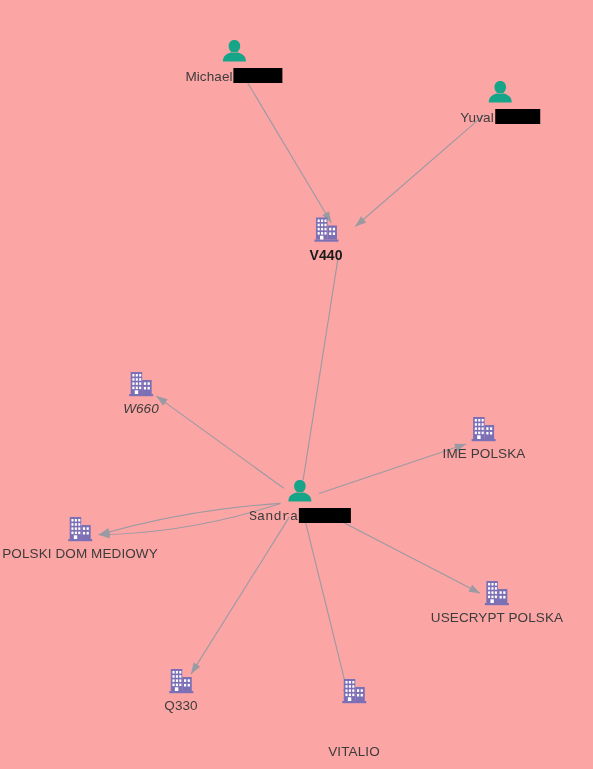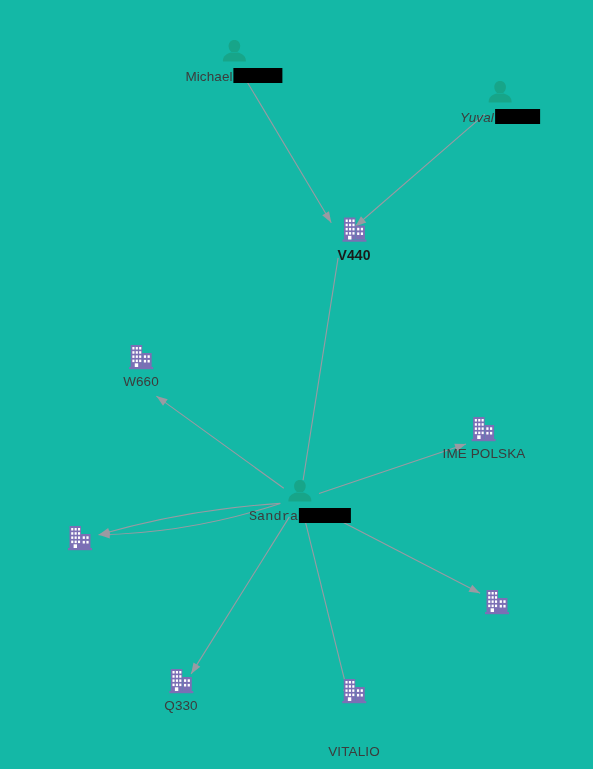--- a/index.html
+++ b/index.html
@@ -4,21 +4,21 @@
 <style>
   html, body {
     margin: 0;
     padding: 0;
     background: #f7f7f8;
   }
   #graph-canvas {
     position: relative;
     width: 593px;
     height: 769px;
-    background: #14b8a6;
+    background: #fca5a5;
     overflow: hidden;
     font-family: "Liberation Sans", sans-serif;
   }
   #edge-layer {
     position: absolute;
     left: 0; top: 0;
     width: 593px;
     height: 769px;
     pointer-events: none;
   }
@@ -88,31 +88,31 @@
       <div class="node" style="left: 234px; top: 60px;">
         <span class="node-icon"><svg width="30" height="30" viewBox="0 0 30 30">
             <path d="M15 4 C11.4 4 9.2 6.6 9.2 10.1 C9.2 12.6 10.4 14.8 12 16 L18 16 C19.6 14.8 20.8 12.6 20.8 10.1 C20.8 6.6 18.6 4 15 4 Z" fill="#17a589"></path>
             <path d="M11.5 16.4 C6.8 17.6 3.6 20.6 3.6 24.2 L3.6 25.6 L26.4 25.6 L26.4 24.2 C26.4 20.6 23.2 17.6 18.5 16.4 Z" fill="#17a589"></path>
           </svg></span>
         <div class="label-row">
           <span class="node-label">Michael</span>
           <span class="redacted" style="width: 49px;"></span>
         </div>
       </div>
-      <div class="node" style="left: 500px; top: 101px; font-style: italic;">
+      <div class="node" style="left: 500px; top: 101px;">
         <span class="node-icon"><svg width="30" height="30" viewBox="0 0 30 30">
             <path d="M15 4 C11.4 4 9.2 6.6 9.2 10.1 C9.2 12.6 10.4 14.8 12 16 L18 16 C19.6 14.8 20.8 12.6 20.8 10.1 C20.8 6.6 18.6 4 15 4 Z" fill="#17a589"></path>
             <path d="M11.5 16.4 C6.8 17.6 3.6 20.6 3.6 24.2 L3.6 25.6 L26.4 25.6 L26.4 24.2 C26.4 20.6 23.2 17.6 18.5 16.4 Z" fill="#17a589"></path>
           </svg></span>
         <div class="label-row">
           <span class="node-label">Yuval</span>
           <span class="redacted" style="width: 45px;"></span>
         </div>
       </div>
-      <div class="node" style="left: 354px; top: 239px;">
+      <div class="node" style="left: 326px; top: 239px;">
         <span class="node-icon"><svg width="30" height="28" viewBox="0 0 30 28">
             <rect x="4.5" y="2" width="11.5" height="22" fill="#7b6fb5"></rect>
             <rect x="16" y="10" width="9.5" height="14" fill="#7b6fb5"></rect>
             <rect x="3" y="24" width="24" height="2.2" fill="#7b6fb5"></rect>
             <rect x="6.20" y="4.00" width="2.1" height="2.5" fill="#ffffff"></rect>
             <rect x="9.60" y="4.00" width="2.1" height="2.5" fill="#ffffff"></rect>
             <rect x="13.00" y="4.00" width="2.1" height="2.5" fill="#ffffff"></rect>
             <rect x="6.20" y="8.20" width="2.1" height="2.5" fill="#ffffff"></rect>
             <rect x="9.60" y="8.20" width="2.1" height="2.5" fill="#ffffff"></rect>
             <rect x="13.00" y="8.20" width="2.1" height="2.5" fill="#ffffff"></rect>
@@ -125,21 +125,21 @@
             <rect x="17.70" y="12.30" width="2.2" height="2.6" fill="#ffffff"></rect>
             <rect x="21.40" y="12.30" width="2.2" height="2.6" fill="#ffffff"></rect>
             <rect x="17.70" y="16.90" width="2.2" height="2.6" fill="#ffffff"></rect>
             <rect x="21.40" y="16.90" width="2.2" height="2.6" fill="#ffffff"></rect>
             <rect x="8.6" y="20.3" width="3.4" height="3.7" fill="#ffffff"></rect>
           </svg></span>
         <div class="label-row">
           <span class="node-label bold">V440</span>
         </div>
       </div>
-      <div class="node" style="left: 141px; top: 366px;">
+      <div class="node" style="left: 141px; top: 393px; font-style: italic;">
         <span class="node-icon"><svg width="30" height="28" viewBox="0 0 30 28">
             <rect x="4.5" y="2" width="11.5" height="22" fill="#7b6fb5"></rect>
             <rect x="16" y="10" width="9.5" height="14" fill="#7b6fb5"></rect>
             <rect x="3" y="24" width="24" height="2.2" fill="#7b6fb5"></rect>
             <rect x="6.20" y="4.00" width="2.1" height="2.5" fill="#ffffff"></rect>
             <rect x="9.60" y="4.00" width="2.1" height="2.5" fill="#ffffff"></rect>
             <rect x="13.00" y="4.00" width="2.1" height="2.5" fill="#ffffff"></rect>
             <rect x="6.20" y="8.20" width="2.1" height="2.5" fill="#ffffff"></rect>
             <rect x="9.60" y="8.20" width="2.1" height="2.5" fill="#ffffff"></rect>
             <rect x="13.00" y="8.20" width="2.1" height="2.5" fill="#ffffff"></rect>
@@ -212,20 +212,23 @@
             <rect x="13.00" y="12.40" width="2.1" height="2.5" fill="#ffffff"></rect>
             <rect x="6.20" y="16.60" width="2.1" height="2.5" fill="#ffffff"></rect>
             <rect x="9.60" y="16.60" width="2.1" height="2.5" fill="#ffffff"></rect>
             <rect x="13.00" y="16.60" width="2.1" height="2.5" fill="#ffffff"></rect>
             <rect x="17.70" y="12.30" width="2.2" height="2.6" fill="#ffffff"></rect>
             <rect x="21.40" y="12.30" width="2.2" height="2.6" fill="#ffffff"></rect>
             <rect x="17.70" y="16.90" width="2.2" height="2.6" fill="#ffffff"></rect>
             <rect x="21.40" y="16.90" width="2.2" height="2.6" fill="#ffffff"></rect>
             <rect x="8.6" y="20.3" width="3.4" height="3.7" fill="#ffffff"></rect>
           </svg></span>
+        <div class="label-row">
+          <span class="node-label">POLSKI DOM MEDIOWY</span>
+        </div>
       </div>
       <div class="node" style="left: 497px; top: 602px;">
         <span class="node-icon"><svg width="30" height="28" viewBox="0 0 30 28">
             <rect x="4.5" y="2" width="11.5" height="22" fill="#7b6fb5"></rect>
             <rect x="16" y="10" width="9.5" height="14" fill="#7b6fb5"></rect>
             <rect x="3" y="24" width="24" height="2.2" fill="#7b6fb5"></rect>
             <rect x="6.20" y="4.00" width="2.1" height="2.5" fill="#ffffff"></rect>
             <rect x="9.60" y="4.00" width="2.1" height="2.5" fill="#ffffff"></rect>
             <rect x="13.00" y="4.00" width="2.1" height="2.5" fill="#ffffff"></rect>
             <rect x="6.20" y="8.20" width="2.1" height="2.5" fill="#ffffff"></rect>
@@ -236,20 +239,23 @@
             <rect x="13.00" y="12.40" width="2.1" height="2.5" fill="#ffffff"></rect>
             <rect x="6.20" y="16.60" width="2.1" height="2.5" fill="#ffffff"></rect>
             <rect x="9.60" y="16.60" width="2.1" height="2.5" fill="#ffffff"></rect>
             <rect x="13.00" y="16.60" width="2.1" height="2.5" fill="#ffffff"></rect>
             <rect x="17.70" y="12.30" width="2.2" height="2.6" fill="#ffffff"></rect>
             <rect x="21.40" y="12.30" width="2.2" height="2.6" fill="#ffffff"></rect>
             <rect x="17.70" y="16.90" width="2.2" height="2.6" fill="#ffffff"></rect>
             <rect x="21.40" y="16.90" width="2.2" height="2.6" fill="#ffffff"></rect>
             <rect x="8.6" y="20.3" width="3.4" height="3.7" fill="#ffffff"></rect>
           </svg></span>
+        <div class="label-row">
+          <span class="node-label">USECRYPT POLSKA</span>
+        </div>
       </div>
       <div class="node" style="left: 181px; top: 690px;">
         <span class="node-icon"><svg width="30" height="28" viewBox="0 0 30 28">
             <rect x="4.5" y="2" width="11.5" height="22" fill="#7b6fb5"></rect>
             <rect x="16" y="10" width="9.5" height="14" fill="#7b6fb5"></rect>
             <rect x="3" y="24" width="24" height="2.2" fill="#7b6fb5"></rect>
             <rect x="6.20" y="4.00" width="2.1" height="2.5" fill="#ffffff"></rect>
             <rect x="9.60" y="4.00" width="2.1" height="2.5" fill="#ffffff"></rect>
             <rect x="13.00" y="4.00" width="2.1" height="2.5" fill="#ffffff"></rect>
             <rect x="6.20" y="8.20" width="2.1" height="2.5" fill="#ffffff"></rect>

